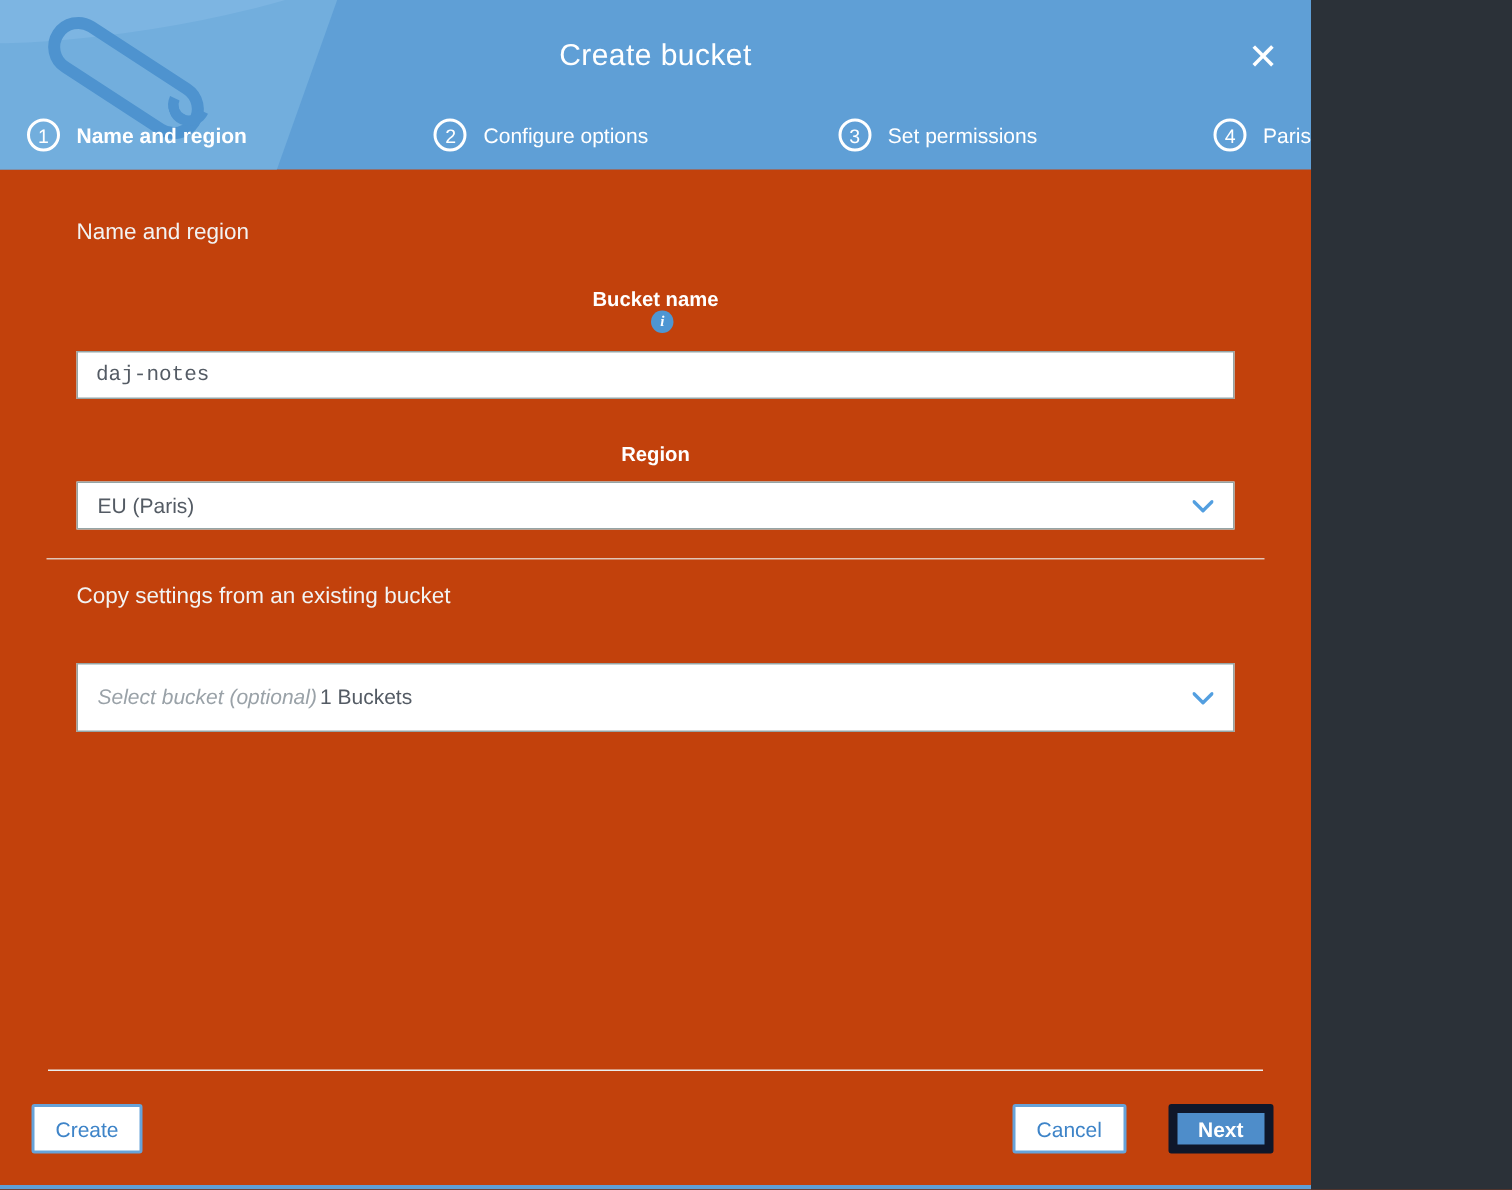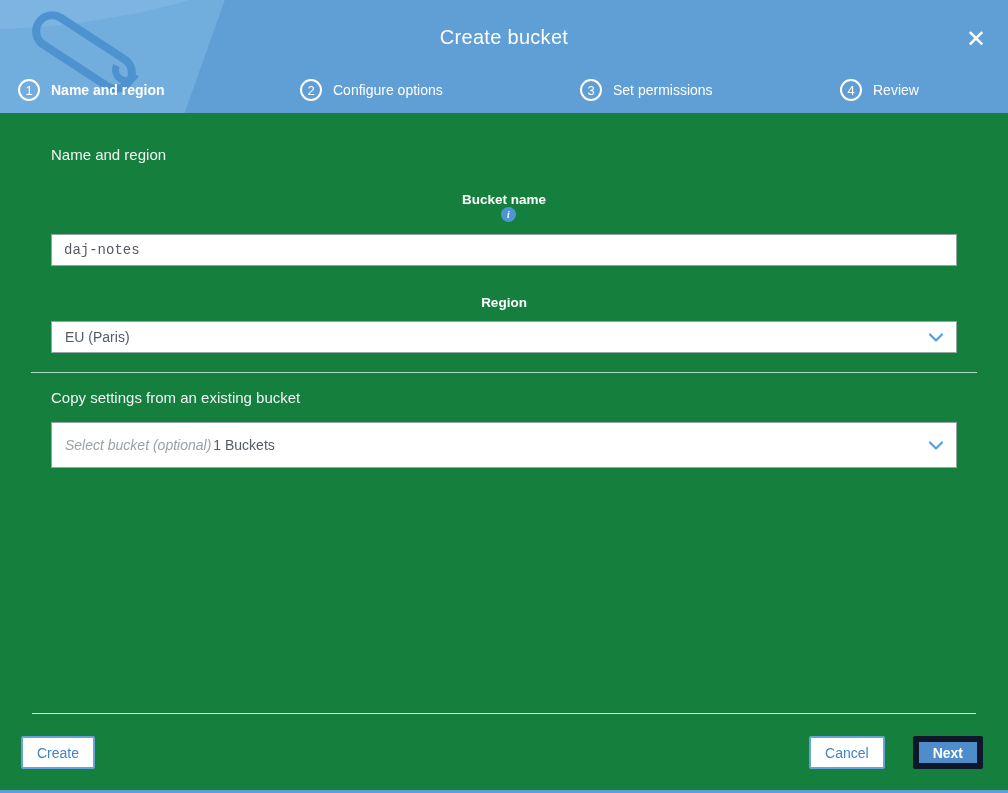--- a/index.html
+++ b/index.html
@@ -1,19 +1,19 @@
 <!DOCTYPE html>
 <html><head>
 <meta charset="utf-8">
 <style>
   html, body { margin: 0; padding: 0; background: #2b3138; }
   * { box-sizing: border-box; }
   .modal {
-    width: 1008px; height: 793px;
-    background: #15803d;
+    width: 874px; height: 793px;
+    background: #c2410c;
     font-family: "Liberation Sans", sans-serif;
     position: relative;
     overflow: hidden;
   }
 
   
   .header {
     height: 113px;
     background: #5f9fd6;
     position: relative;
@@ -94,21 +94,21 @@
     background: #ffffff; border: 1px solid #95a5a6;
     color: #545b64; font-size: 14px; padding: 0 12px;
     font-family: Liberation Mono, monospace;
   }
   .select {
     margin-top: 11px; width: 100%; height: 32px;
     background: #ffffff; border: 1px solid #95a5a6;
     display: flex; align-items: center; justify-content: space-between;
     padding: 12px 13px; cursor: pointer;
   }
-  .select-tall { height: 46px; margin-top: 16px; }
+  .select-tall { height: 46px; margin-top: 36px; }
   .select-value { color: #545b64; font-size: 14px; }
   .select-placeholder { color: #9aa2a8; font-size: 14px; font-style: italic; }
   .select-count { color: #545b64; font-size: 14px; font-style: normal; margin-left: 2px; }
   .chev { width: 14px; height: 9px; }
   .divider {
     border: 0; border-top: 1px solid rgba(235, 240, 240, 0.75);
     margin: 19px 0 0;
   }
   .copy-title { margin-top: 16px; }
 
@@ -152,21 +152,21 @@
       <div class="step step-2">
         <span class="step-circle">2</span>
         <span class="step-label">Configure options</span>
       </div>
       <div class="step step-3">
         <span class="step-circle">3</span>
         <span class="step-label">Set permissions</span>
       </div>
       <div class="step step-4">
         <span class="step-circle">4</span>
-        <span class="step-label">Review</span>
+        <span class="step-label">Paris</span>
       </div>
     </div>
   </div>
 
   <div class="content">
     <div class="inner">
       <h2 class="section-title">Name and region</h2>
 
       <div class="field-label">
         <span>Bucket name</span>

